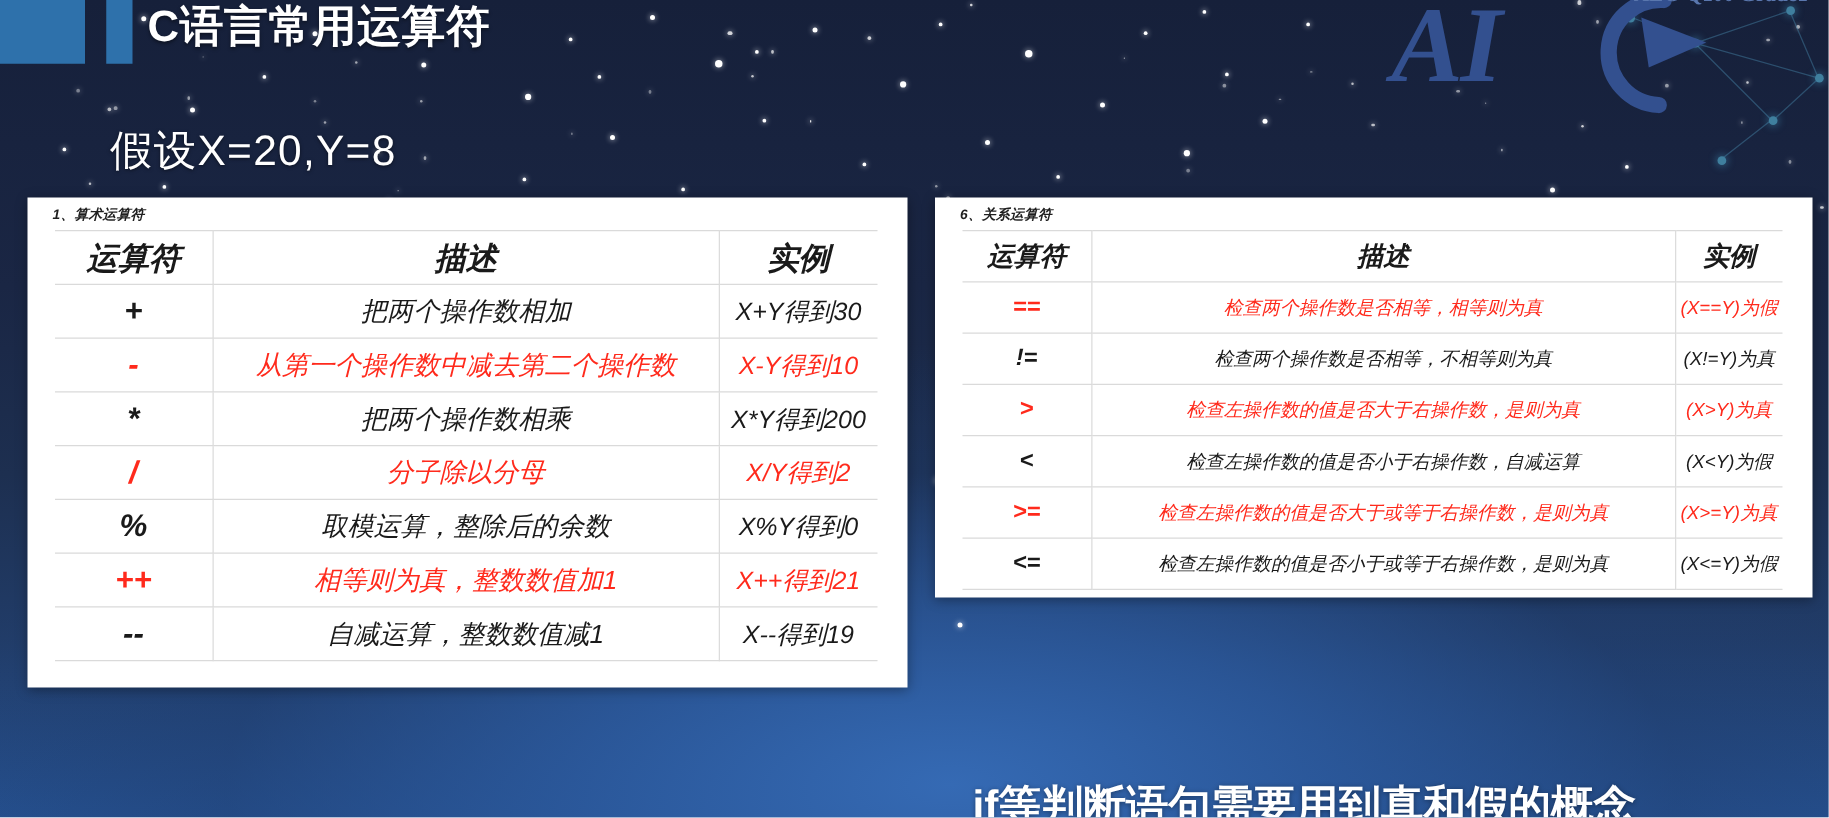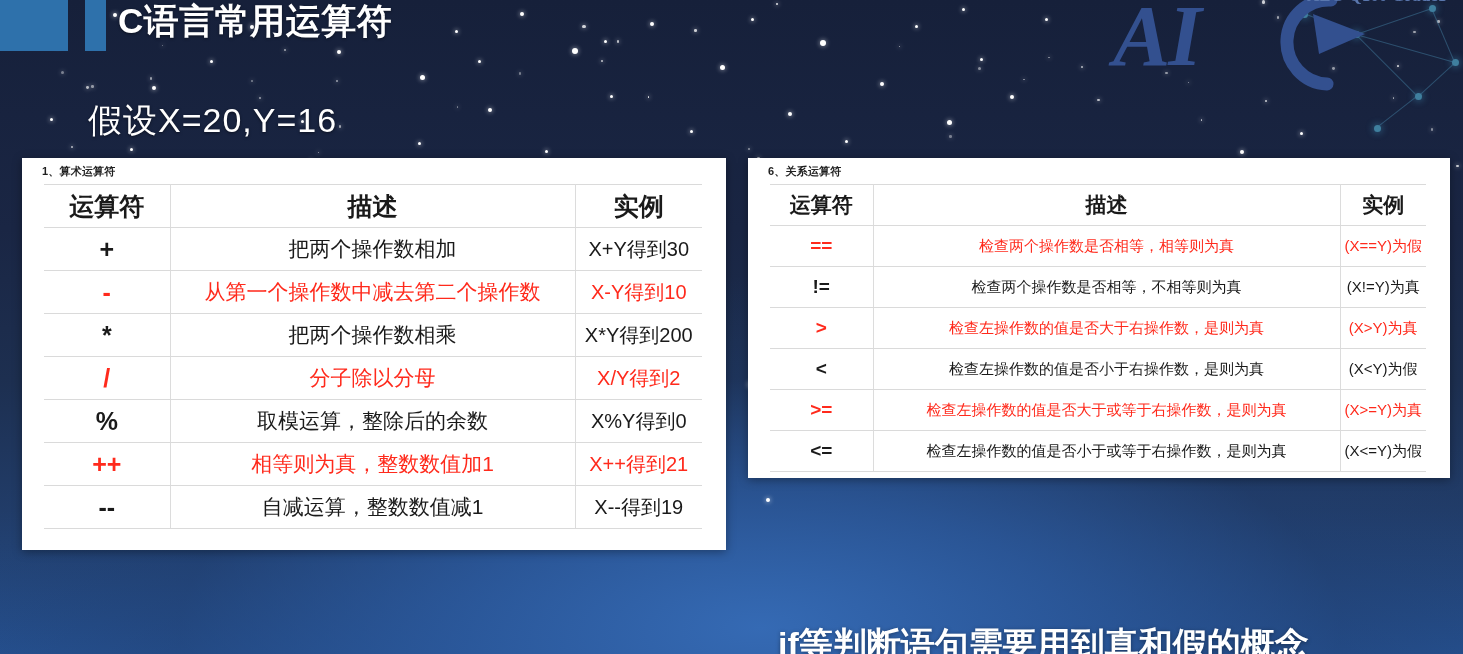--- a/index.html
+++ b/index.html
@@ -103,20 +103,21 @@
     font-size: 17px;
     color: #5a77ae;
     white-space: nowrap;
   }
 
   
   .card {
     position: absolute;
     background: #ffffff;
     box-shadow: 0 2px 9px rgba(0,0,0,0.35);
+    font-style: italic;
   }
   #card-left  { left: 22px;  top: 158px; width: 704px; height: 392px; }
   #card-right { left: 748px; top: 158px; width: 702px; height: 320px; }
 
   .card-caption {
     font-size: 11px;
     font-weight: bold;
     color: #1f1f1f;
     padding: 6px 0 0 20px;
     letter-spacing: 0.2px;
@@ -273,21 +274,21 @@
       <div class="net-node" style="left: 1429px; top: 5px;"></div>
       <div class="net-node" style="left: 1415px; top: 93px;"></div>
       <div class="net-node" style="left: 1301px; top: 11px;"></div>
       <div class="net-node" style="left: 1374px; top: 125px;"></div>
       <div class="net-node" style="left: 1452px; top: 59px;"></div>
     </div>
 
   <div class="accent-block"></div>
   <div class="accent-bar"></div>
   <div class="slide-title">C语言常用运算符</div>
-  <div class="subtitle">假设X=20,Y=16</div>
+  <div class="subtitle">假设X=20,Y=8</div>
 
   <div class="watermark">
     <div class="wm-ai">AI</div>
     <svg width="150" height="120" viewBox="0 0 150 120" style="position:absolute;left:168px;top:2px">
       <path d="M78 12 A42 42 0 1 0 74 96" fill="none" stroke="#33508f" stroke-width="13" stroke-linecap="round"></path>
       <polygon points="60,26 112,46 66,66" fill="#33508f"></polygon>
     </svg>
     <div class="wm-tag">AEC-Q100 Grade1</div>
   </div>
 
@@ -372,21 +373,21 @@
             <td class="c1">检查两个操作数是否相等，不相等则为真</td>
             <td class="c2">(X!=Y)为真</td>
           </tr>
           <tr class="red">
             <td class="c0">&gt;</td>
             <td class="c1">检查左操作数的值是否大于右操作数，是则为真</td>
             <td class="c2">(X&gt;Y)为真</td>
           </tr>
           <tr class="black">
             <td class="c0">&lt;</td>
-            <td class="c1">检查左操作数的值是否小于右操作数，是则为真</td>
+            <td class="c1">检查左操作数的值是否小于右操作数，自减运算</td>
             <td class="c2">(X&lt;Y)为假</td>
           </tr>
           <tr class="red">
             <td class="c0">&gt;=</td>
             <td class="c1">检查左操作数的值是否大于或等于右操作数，是则为真</td>
             <td class="c2">(X&gt;=Y)为真</td>
           </tr>
           <tr class="black">
             <td class="c0">&lt;=</td>
             <td class="c1">检查左操作数的值是否小于或等于右操作数，是则为真</td>

